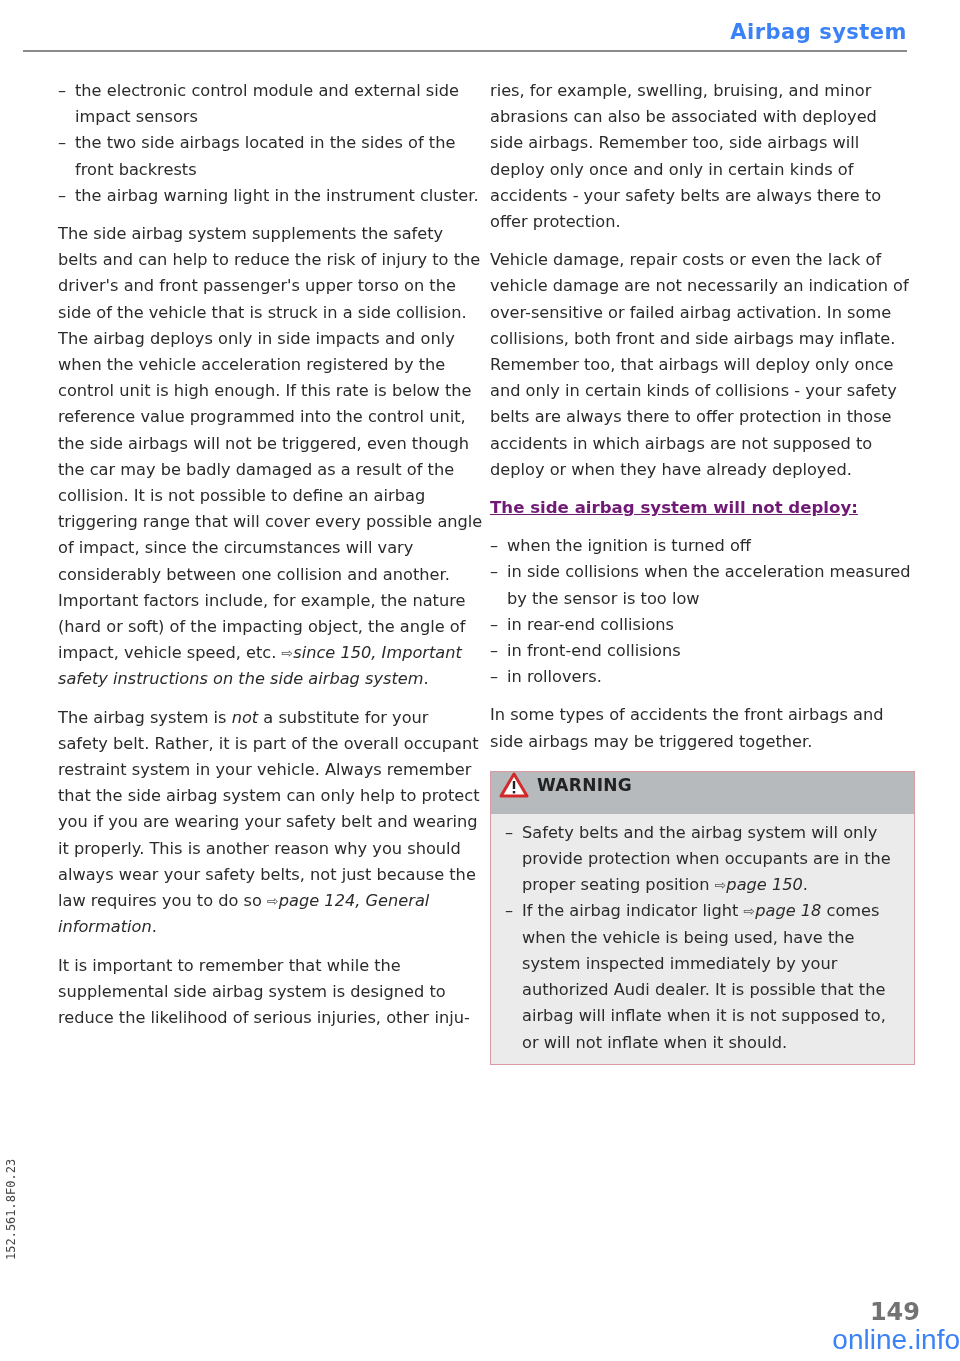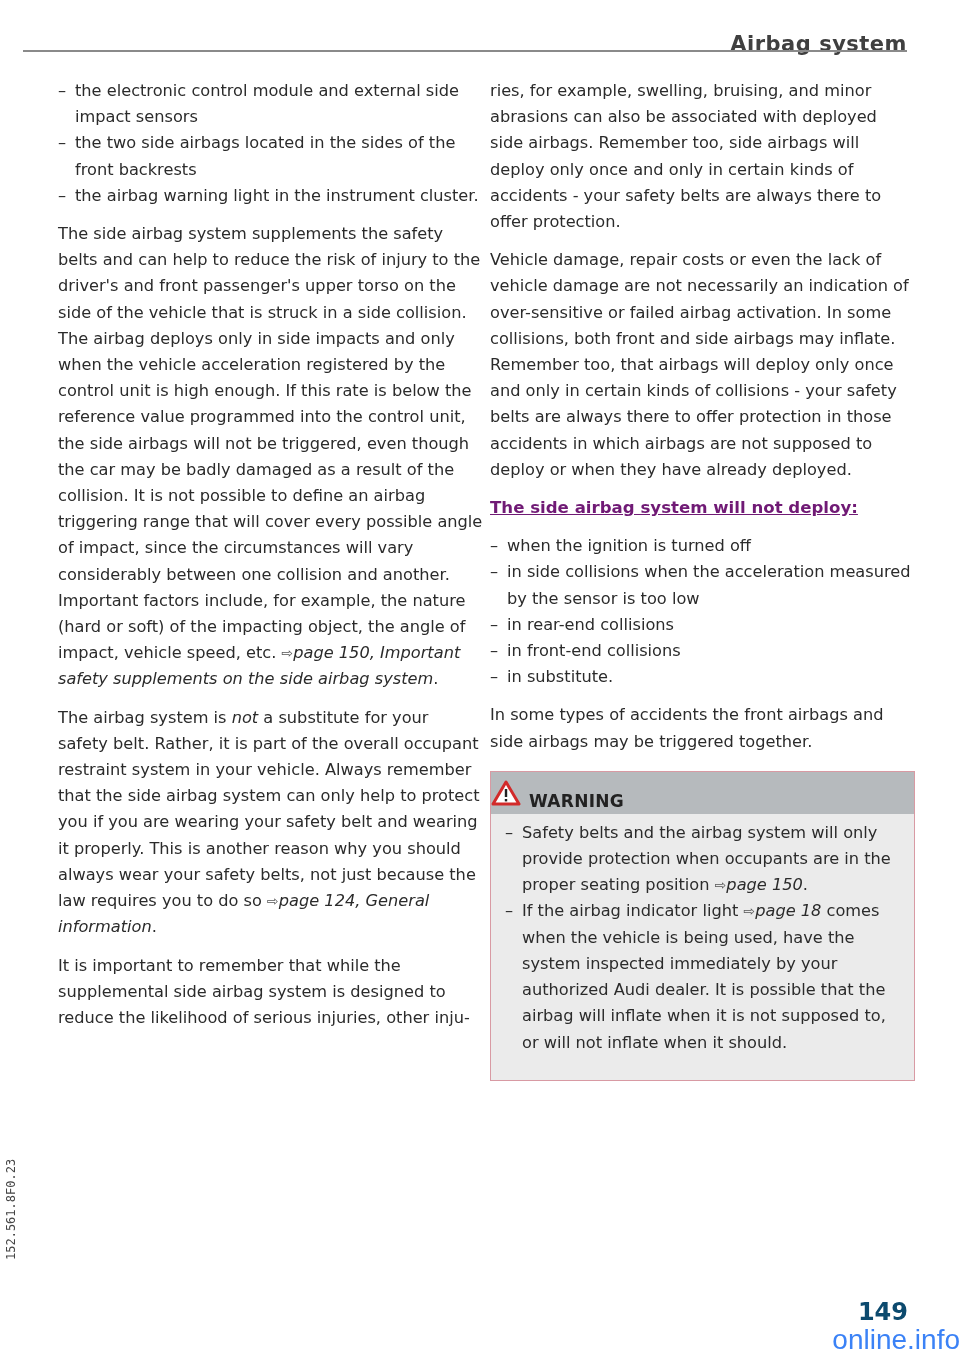--- a/index.html
+++ b/index.html
@@ -1,73 +1,73 @@
 <!DOCTYPE html>
 <html><head>
 <meta charset="utf-8">
 <style>
   html, body { margin: 0; padding: 0; background: #ffffff; }
   body { width: 960px; height: 1361px; position: relative; overflow: hidden;
          font-family: "DejaVu Sans", sans-serif; color: #2b2b2b; }
   .header-rule { position: absolute; left: 23px; right: 53px; top: 50px; height: 2px; background: #8a8a8a; }
-  .section-title { position: absolute; right: 53px; top: 32px; font-size: 21px; font-weight: bold; color: #404040;
+  .section-title { position: absolute; right: 53px; top: 20px; font-size: 21px; font-weight: bold; color: #3b82f6;
                    letter-spacing: 0.5px; }
   .col { position: absolute; top: 78px; width: 425px; font-size: 16.2px; line-height: 26.2px; }
   .col-left { left: 58px; }
   .col-right { left: 490px; }
   p { margin: 0 0 12px 0; }
   ul.dash { list-style: none; margin: 0 0 12px 0; padding: 0; }
   ul.dash li { position: relative; padding-left: 17px; }
   ul.dash li::before { content: "\2013"; position: absolute; left: 0; }
   .xref-arrow { color: #555; font-size: 14px; }
   .xref { font-style: italic; }
   .subhead { font-weight: bold; font-size: 16.6px; margin: 4px 0 12px 0; color: #701a75; text-decoration: underline; }
   .warning-box { border: 1.5px solid #d89aa3; margin-top: 16px; background: #ebebeb; }
-  .warning-head { background: #b6babd; height: 42px; display: flex; align-items: flex-end; }
+  .warning-head { background: #b6babd; height: 42px; display: flex; align-items: flex-start; padding-left: 8px; }
   .warning-head .label { font-weight: bold; font-size: 17px; margin-left: 8px; color: #222; letter-spacing: 0.3px; }
-  .warning-body { padding: 6px 12px 24px 14px; }
+  .warning-body { padding: 6px 12px 8px 14px; }
   .warning-body ul.dash { margin: 0; }
   .side-code { position: absolute; left: 4px; top: 1260px; transform: rotate(-90deg); transform-origin: left top;
                font-family: "DejaVu Sans Mono", monospace; font-size: 12px; color: #444; white-space: nowrap; }
-  .page-number { position: absolute; right: 52px; top: 1298px; font-size: 24px; font-weight: bold; color: #0c4a6e; }
+  .page-number { position: absolute; right: 40px; top: 1298px; font-size: 24px; font-weight: bold; color: #737373; }
   .watermark { position: absolute; right: 0; top: 1324px; font-size: 28px; color: #3b82f6; font-family: "Liberation Sans", sans-serif; }
 </style>
 </head>
 <body>
 
 <div class="section-title">Airbag system</div>
 <div class="header-rule"></div>
 
 <div class="col col-left">
   <ul class="dash">
     <li>the electronic control module and external side impact sensors</li>
     <li>the two side airbags located in the sides of the front backrests</li>
     <li>the airbag warning light in the instrument cluster.</li>
   </ul>
   <p>
     <span>The side airbag system supplements the safety belts and can help to reduce the risk of injury to the driver's and front passenger's upper torso on the side of the vehicle that is struck in a side collision. The airbag deploys only in side impacts and only when the vehicle acceleration registered by the control unit is high enough. If this rate is below the reference value programmed into the control unit, the side airbags will not be triggered, even though the car may be badly damaged as a result of the collision. It is not possible to define an airbag triggering range that will cover every possible angle of impact, since the circumstances will vary considerably between one collision and another. Important factors include, for example, the nature (hard or soft) of the impacting object, the angle of impact, vehicle speed, etc.</span>
-    <span class="xref-arrow">⇨</span><span class="xref">page 150, Important safety supplements on the side airbag system</span><span>.</span>
+    <span class="xref-arrow">⇨</span><span class="xref">since 150, Important safety instructions on the side airbag system</span><span>.</span>
   </p>
   <p>
     <span>The airbag system is </span><em>not</em><span> a substitute for your safety belt. Rather, it is part of the overall occupant restraint system in your vehicle. Always remember that the side airbag system can only help to protect you if you are wearing your safety belt and wearing it properly. This is another reason why you should always wear your safety belts, not just because the law requires you to do so</span>
     <span class="xref-arrow">⇨</span><span class="xref">page 124, General information</span><span>.</span>
   </p>
   <p>It is important to remember that while the supplemental side airbag system is designed to reduce the likelihood of serious injuries, other inju-</p>
 </div>
 
 <div class="col col-right">
   <p>ries, for example, swelling, bruising, and minor abrasions can also be associated with deployed side airbags. Remember too, side airbags will deploy only once and only in certain kinds of accidents - your safety belts are always there to offer protection.</p>
   <p>Vehicle damage, repair costs or even the lack of vehicle damage are not necessarily an indication of over-sensitive or failed airbag activation. In some collisions, both front and side airbags may inflate. Remember too, that airbags will deploy only once and only in certain kinds of collisions - your safety belts are always there to offer protection in those accidents in which airbags are not supposed to deploy or when they have already deployed.</p>
   <div class="subhead">The side airbag system will not deploy:</div>
   <ul class="dash">
     <li>when the ignition is turned off</li>
     <li>in side collisions when the acceleration measured by the sensor is too low</li>
     <li>in rear-end collisions</li>
     <li>in front-end collisions</li>
-    <li>in substitute.</li>
+    <li>in rollovers.</li>
   </ul>
   <p>In some types of accidents the front airbags and side airbags may be triggered together.</p>
 
   <div class="warning-box">
     <div class="warning-head">
       <span>
         <svg width="30" height="26" viewBox="0 0 30 26">
           <polygon points="15,2 28,24 2,24" fill="#ffffff" stroke="#d22a2a" stroke-width="3" stroke-linejoin="round"></polygon>
           <rect x="13.8" y="9" width="2.4" height="8" fill="#222"></rect>
           <rect x="13.8" y="19" width="2.4" height="2.4" fill="#222"></rect>

